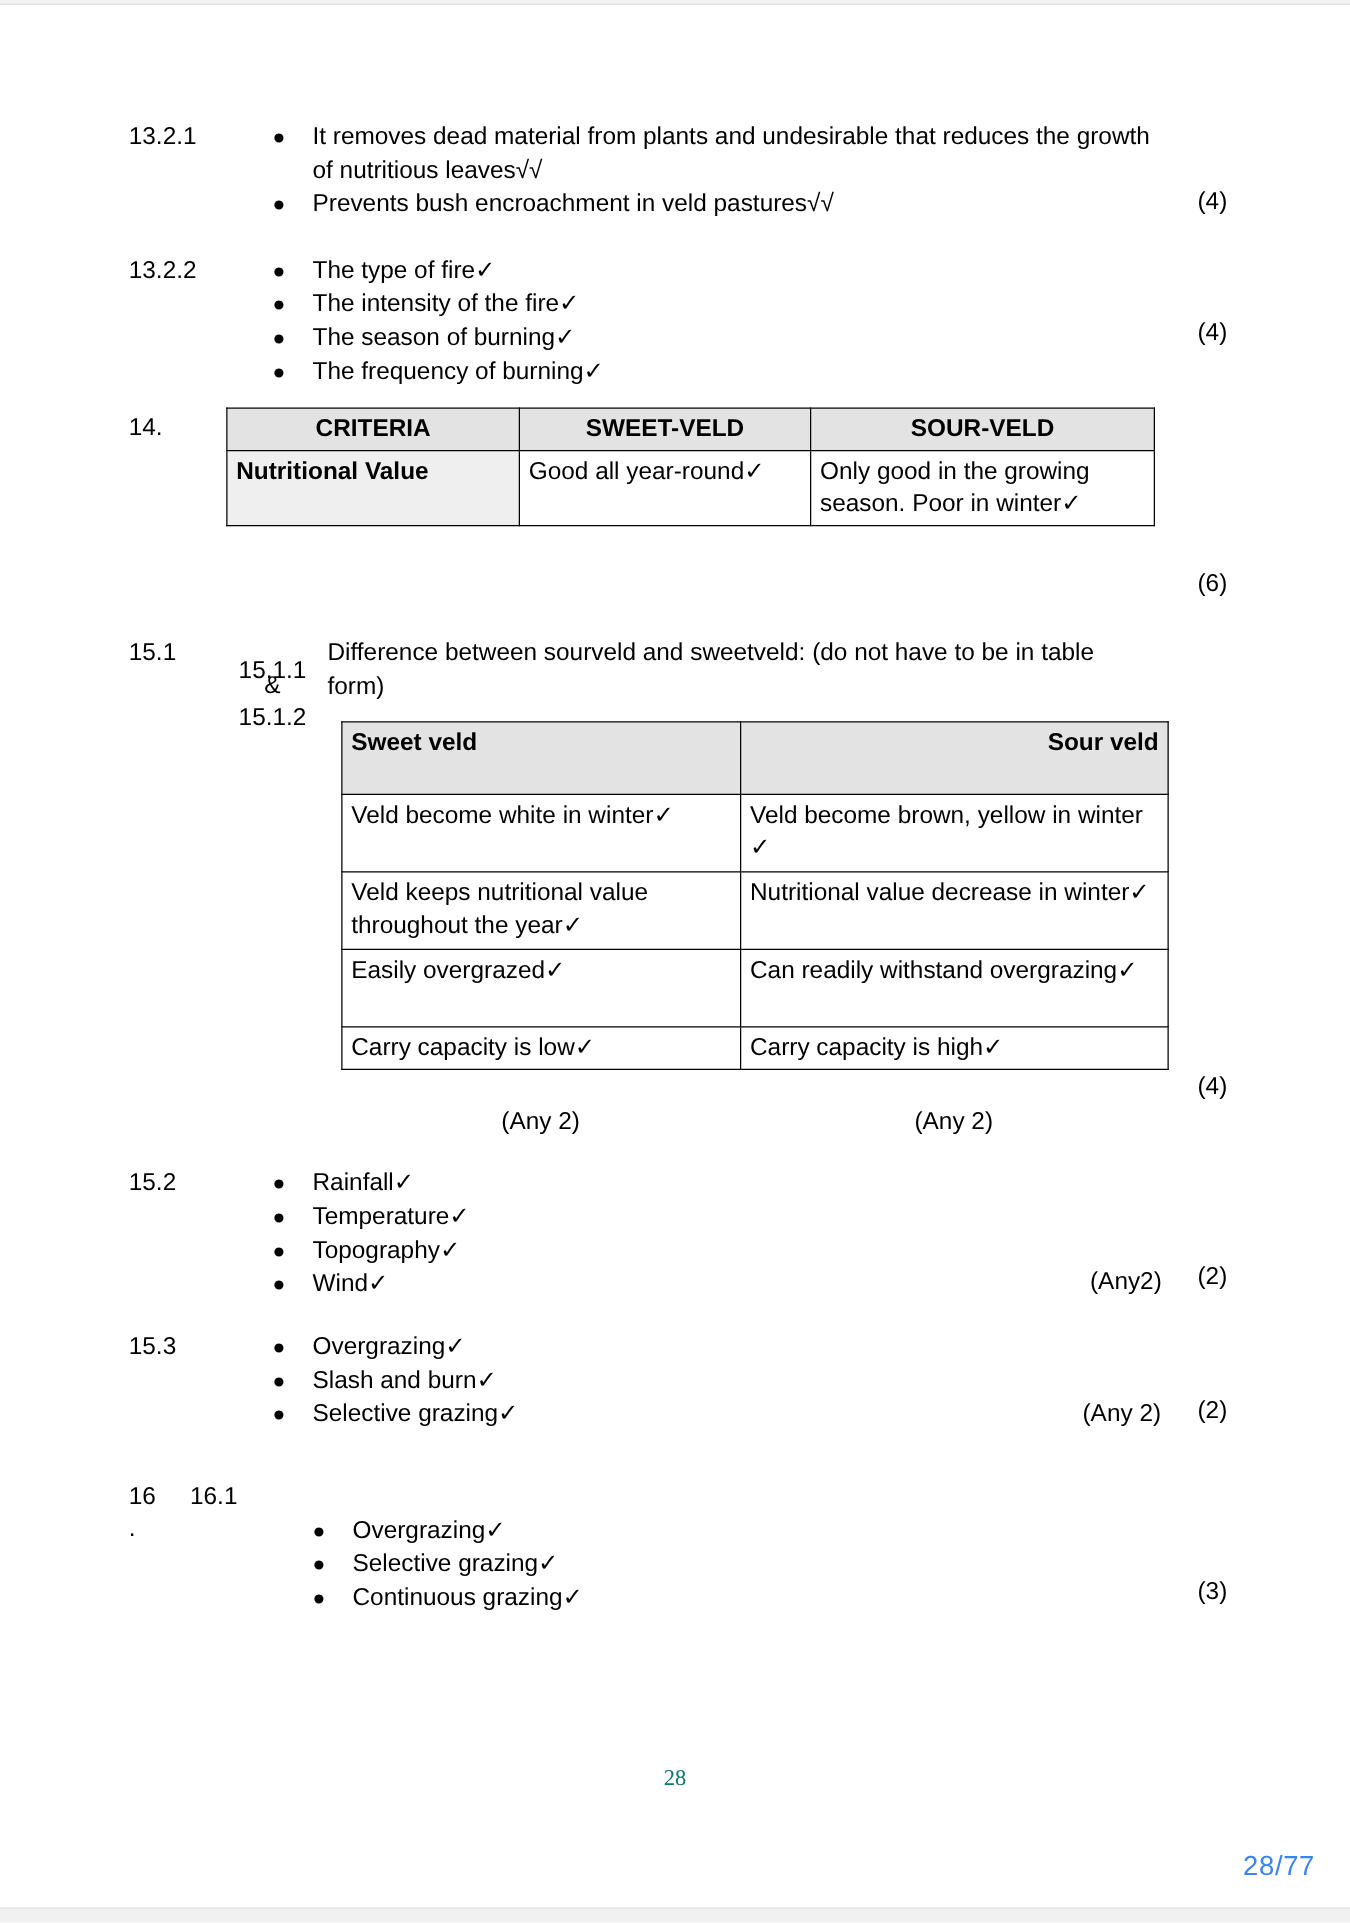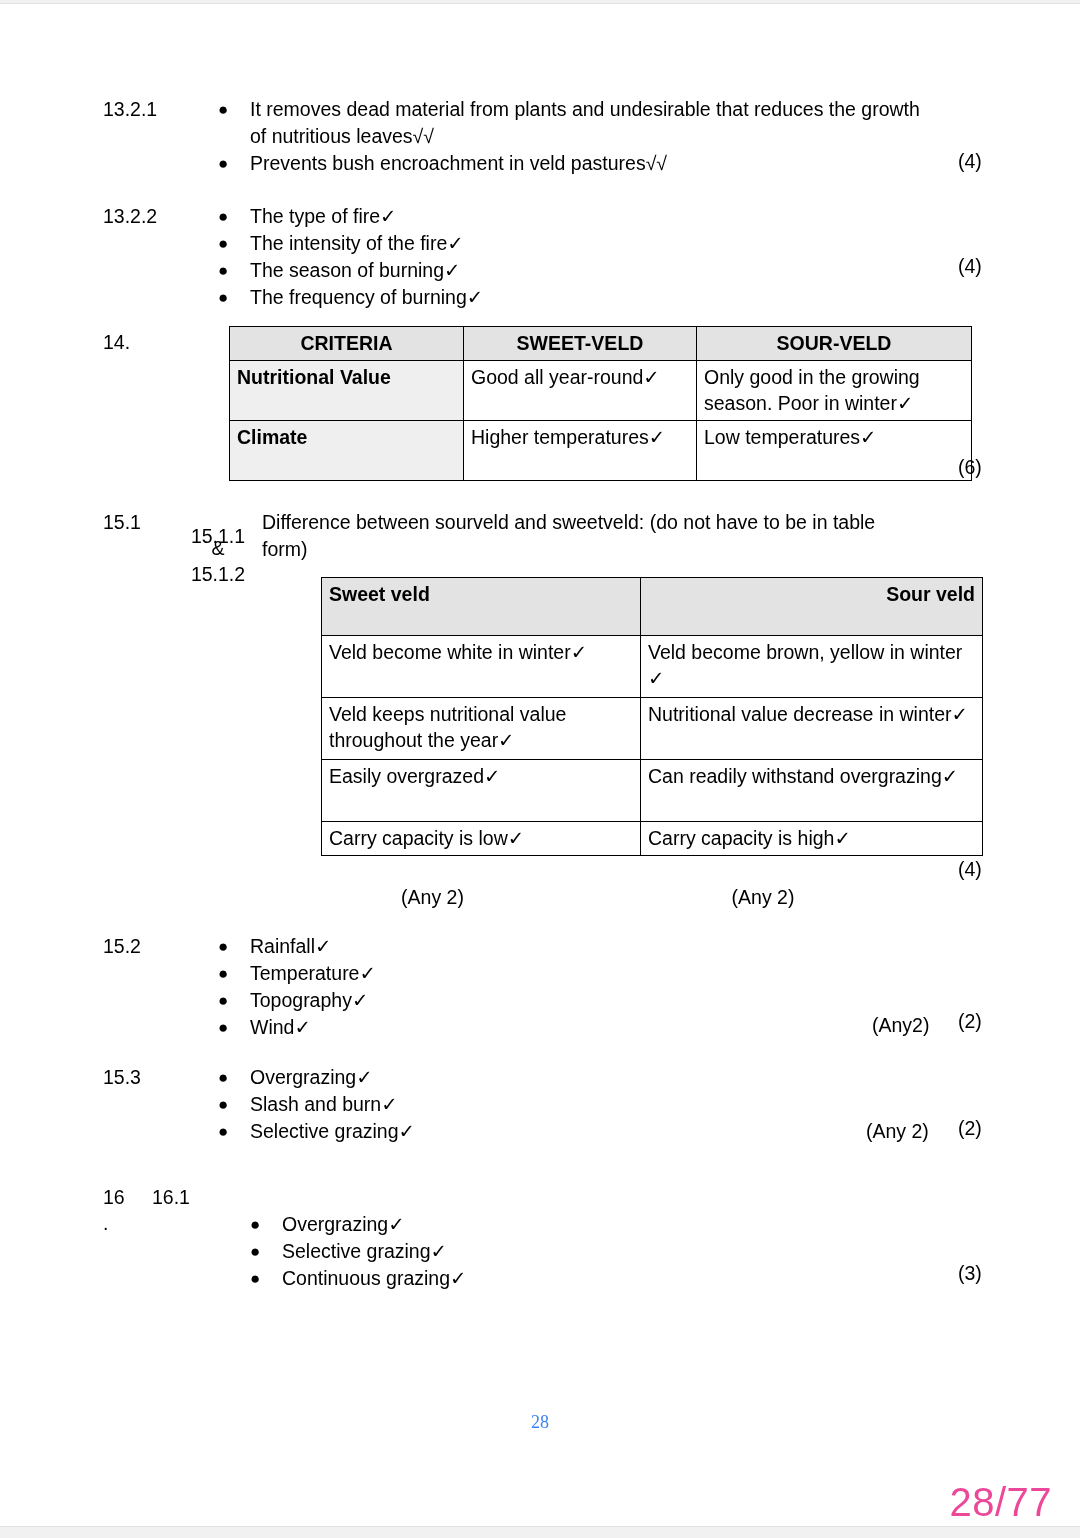--- a/index.html
+++ b/index.html
@@ -72,21 +72,20 @@
     line-height: 27px;
   }
   .btext { display: block; }
 
   
   table.doc-table {
     position: absolute;
     border-collapse: collapse;
     font-size: 19.5px;
     table-layout: fixed;
-    margin-left: 48px;
   }
   table.doc-table td, table.doc-table th {
     border: 1.5px solid #000000;
     padding: 3px 7px 4px 7px;
     vertical-align: top;
     line-height: 26px;
     font-weight: normal;
     text-align: left;
   }
   
@@ -125,28 +124,28 @@
     text-align: center;
   }
 
   .page-number {
     position: absolute;
     left: 0; top: 1408px;
     width: 1080px;
     text-align: center;
     font-family: "Liberation Serif", serif;
     font-size: 18px;
-    color: #3b82f6;
+    color: #0f766e;
   }
   .page-indicator {
     position: absolute;
     right: 28px;
     top: 1480px;
-    font-size: 40px;
-    color: #ec4899;
+    font-size: 22px;
+    color: #3b82f6;
     letter-spacing: 0.5px;
   }
 </style>
 </head>
 <body>
 
 <div class="top-gap"></div>
 <div class="bottom-gap"></div>
 
 <div class="page">
@@ -199,25 +198,20 @@
         <th>SWEET-VELD</th>
         <th>SOUR-VELD</th>
       </tr>
     </thead>
     <tbody>
       <tr class="r2">
         <td class="rowhead">Nutritional Value</td>
         <td>Good all year-round✓</td>
         <td>Only good in the growing season. Poor in winter✓</td>
       </tr>
-      <tr class="r3">
-        <td class="rowhead">Climate</td>
-        <td>Higher temperatures✓</td>
-        <td>Low temperatures✓</td>
-      </tr>
     </tbody>
   </table>
 
   <div class="abs marks" style="left:958px; top:450px;">(6)</div>
 
   <div class="abs qnum" style="left:103px; top:505px;">15.1</div>
   <div class="abs qnum" style="left:182px; top:505px; width:72px; text-align:center;margin-top:14px;">15.1.1</div>
   <div class="abs qnum" style="left:182px; top:531px; width:72px; text-align:center;">&amp;</div>
   <div class="abs qnum" style="left:182px; top:557px; width:72px; text-align:center;">15.1.2</div>
   <div class="abs body-text" style="left:262px; top:505px; width:660px;">Difference between sourveld and sweetveld: (do not have to be in table form)</div>

